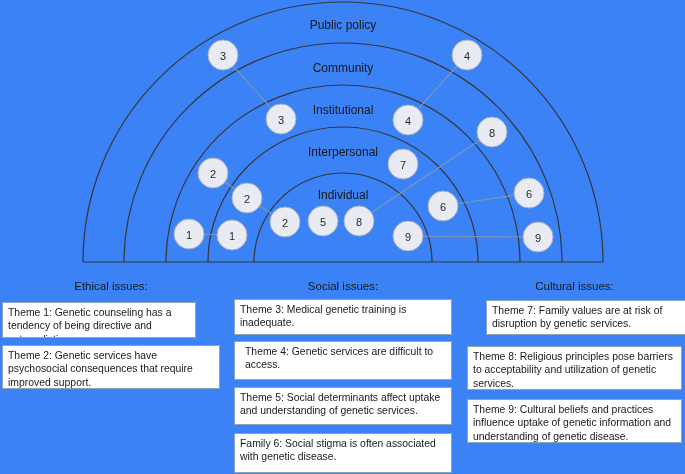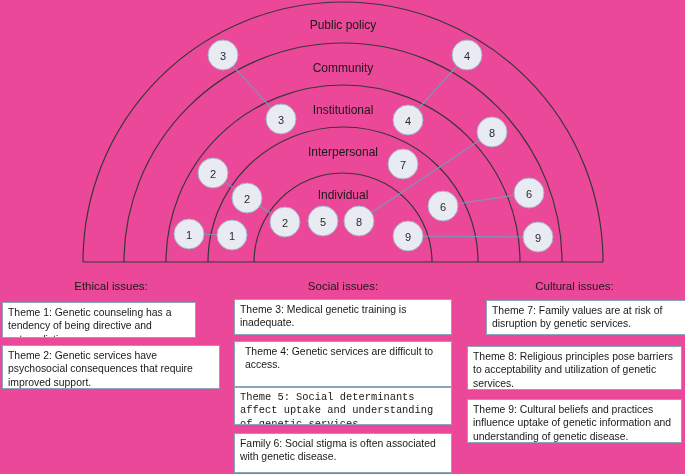--- a/index.html
+++ b/index.html
@@ -5,21 +5,21 @@
   html, body {
     margin: 0;
     padding: 0;
     background: #ffffff;
     font-family: "Liberation Sans", "DejaVu Sans", sans-serif;
   }
   .page {
     position: relative;
     width: 685px;
     height: 474px;
-    background: #ec4899;
+    background: #3b82f6;
     overflow: hidden;
   }
   #diagram-svg {
     position: absolute;
     left: 0;
     top: 0;
   }
   .ring-label {
     font-size: 12px;
     fill: #191919;
@@ -106,21 +106,21 @@
       <text x="408" y="236.5" text-anchor="middle" dominant-baseline="central" class="node-label">9</text>
       <circle cx="538" cy="237" r="15" fill="#e9ebf2" stroke="#a8b1c4" stroke-width="1"></circle>
       <text x="538" y="237.5" text-anchor="middle" dominant-baseline="central" class="node-label">9</text>
     </svg>
   <div id="theme-columns">
       <div class="col-header" style="left: 2px; width: 218px; top: 279px;">Ethical issues:</div>
       <div class="theme-box" style="left: 2px; width: 194px; top: 302px; height: 36px; border-color: rgb(138, 166, 191);">Theme 1: Genetic counseling has a tendency of being directive and paternalistic.</div>
       <div class="theme-box" style="left: 2px; width: 218px; top: 345px; height: 44px; border-color: rgb(138, 166, 191);">Theme 2: Genetic services have psychosocial consequences that require improved support.</div>
       <div class="col-header" style="left: 234px; width: 218px; top: 279px;">Social issues:</div>
       <div class="theme-box" style="left: 234px; width: 218px; top: 299px; height: 36px; border-color: rgb(138, 166, 191);">Theme 3: Medical genetic training is inadequate.</div>
-      <div class="theme-box" style="left: 234px; width: 218px; top: 341px; height: 46px; border-color: rgb(138, 166, 191); padding-left: 10px;">Theme 4: Genetic services are difficult to access.</div>
-      <div class="theme-box" style="left: 234px; width: 218px; top: 387px; height: 38px; border-color: rgb(138, 166, 191); font-family: Liberation Mono, monospace;">Theme 5: Social determinants affect uptake and understanding of genetic services.</div>
+      <div class="theme-box" style="left: 234px; width: 218px; top: 341px; height: 39px; border-color: rgb(138, 166, 191); padding-left: 10px;">Theme 4: Genetic services are difficult to access.</div>
+      <div class="theme-box" style="left: 234px; width: 218px; top: 387px; height: 38px; border-color: rgb(138, 166, 191);">Theme 5: Social determinants affect uptake and understanding of genetic services.</div>
       <div class="theme-box" style="left: 234px; width: 218px; top: 433px; height: 40px; border-color: rgb(138, 166, 191);">Family 6: Social stigma is often associated with genetic disease.</div>
       <div class="col-header" style="left: 467px; width: 215px; top: 279px;">Cultural issues:</div>
       <div class="theme-box" style="left: 486px; width: 215px; top: 300px; height: 35px; border-color: rgb(138, 166, 191);">Theme 7: Family values are at risk of disruption by genetic services.</div>
       <div class="theme-box" style="left: 467px; width: 215px; top: 346px; height: 44px; border-color: rgb(138, 166, 191);">Theme 8: Religious principles pose barriers to acceptability and utilization of genetic services.</div>
       <div class="theme-box" style="left: 467px; width: 215px; top: 399px; height: 44px; border-color: rgb(138, 166, 191);">Theme 9: Cultural beliefs and practices influence uptake of genetic information and understanding of genetic disease.</div>
     </div>
 </div>
 
 </body></html>

